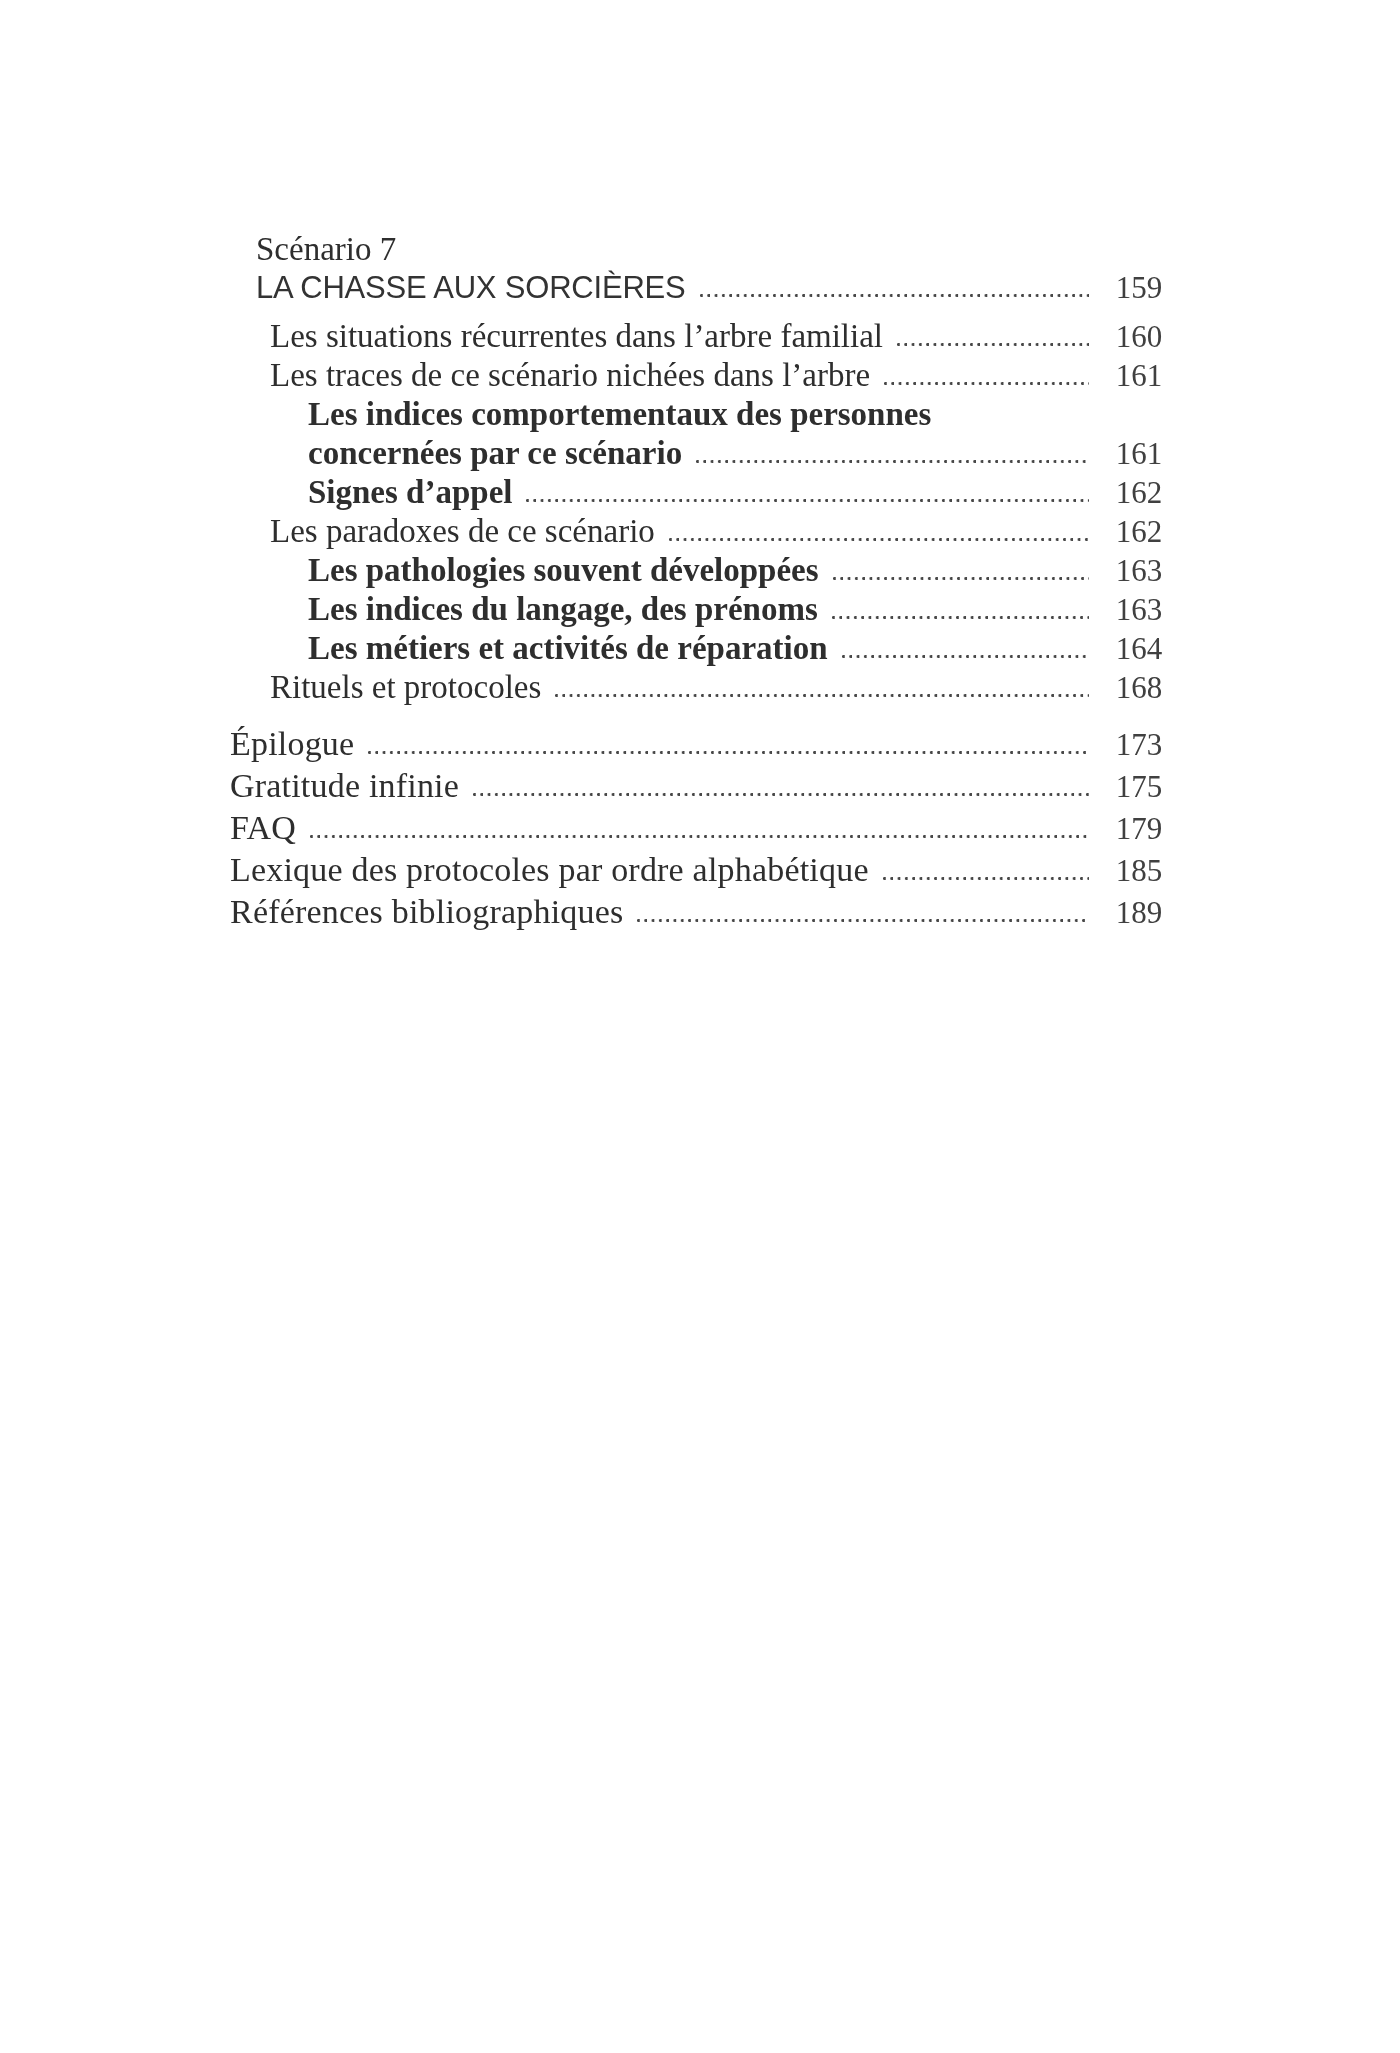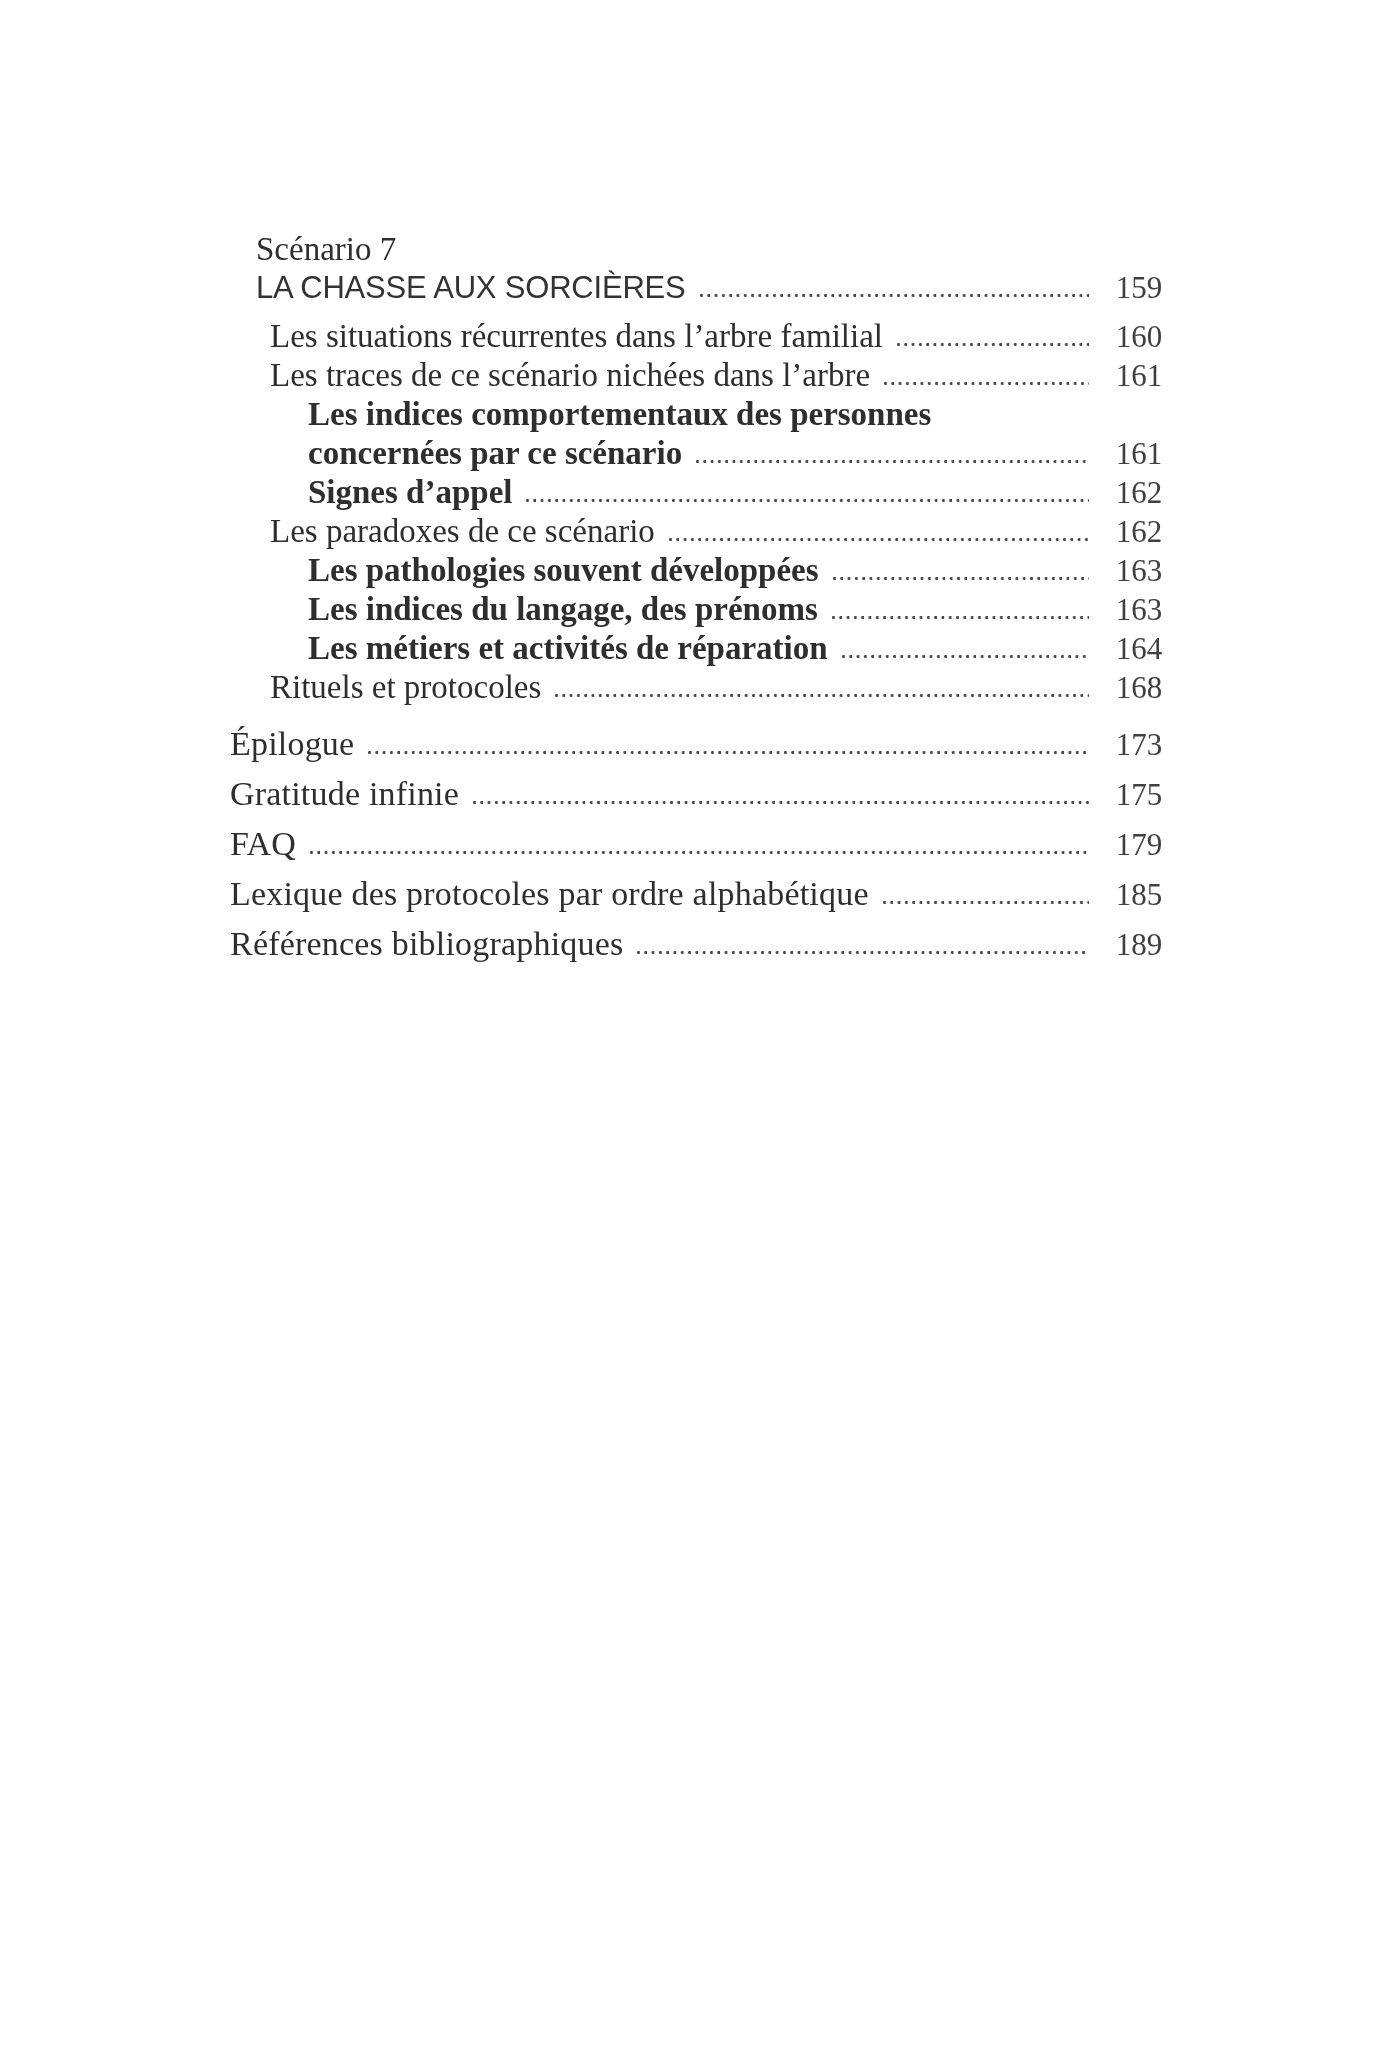--- a/index.html
+++ b/index.html
@@ -86,21 +86,21 @@
   }
 
   
   .entries { margin-top: 10px; }
   .level1 .label-wrap { padding-left: 40px; }
   .level2 .label-wrap { padding-left: 78px; font-weight: bold; }
   .label-wrap { display: inline-block; }
 
   
   .back { margin-top: 14px; }
-  .back .row { margin-top: 8px; }
+  .back .row { }
   .back .row:first-child { margin-top: 16px; }
   .back .label {
     font-weight: normal;
     font-size: 34px;
     line-height: 42px;
     letter-spacing: 0.2px;
   }
 </style>
 </head>
 <body>

